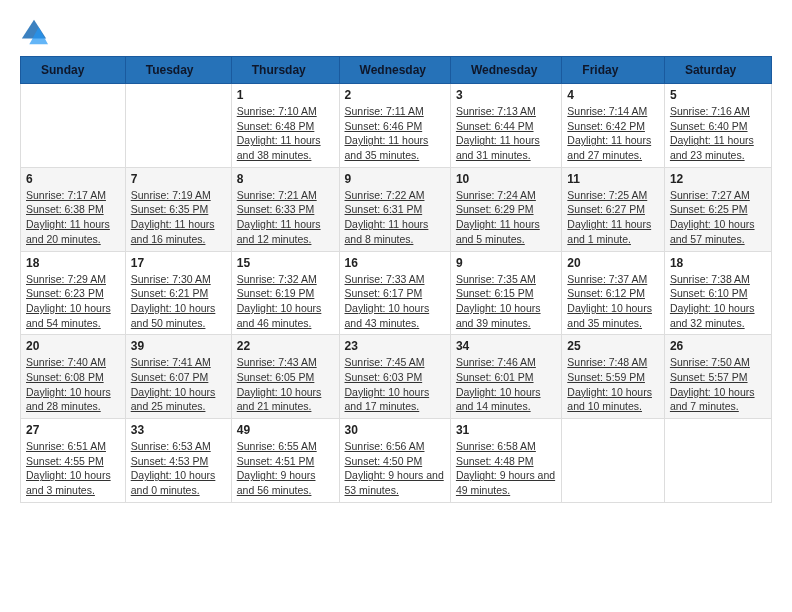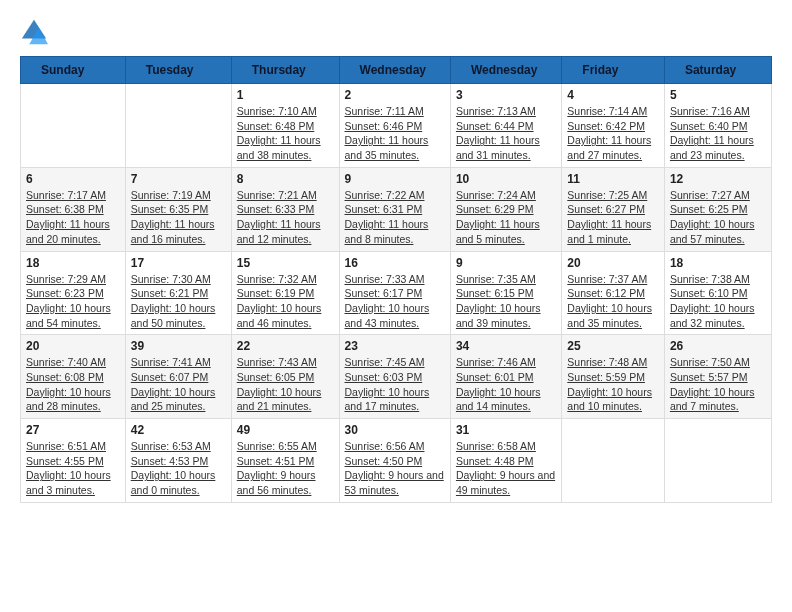--- a/index.html
+++ b/index.html
@@ -248,21 +248,21 @@
             <div class="cell-day">26</div>
         <div class="cell-info">Sunrise: 7:50 AM<br>Sunset: 5:57 PM<br>Daylight: 10 hours and 7 minutes.</div>
           </td>
         </tr>
         <tr>
           <td>
             <div class="cell-day">27</div>
         <div class="cell-info">Sunrise: 6:51 AM<br>Sunset: 4:55 PM<br>Daylight: 10 hours and 3 minutes.</div>
           </td>
           <td>
-            <div class="cell-day">42</div>
+            <div class="cell-day">33</div>
         <div class="cell-info">Sunrise: 6:53 AM<br>Sunset: 4:53 PM<br>Daylight: 10 hours and 0 minutes.</div>
           </td>
           <td>
             <div class="cell-day">49</div>
         <div class="cell-info">Sunrise: 6:55 AM<br>Sunset: 4:51 PM<br>Daylight: 9 hours and 56 minutes.</div>
           </td>
           <td>
             <div class="cell-day">30</div>
         <div class="cell-info">Sunrise: 6:56 AM<br>Sunset: 4:50 PM<br>Daylight: 9 hours and 53 minutes.</div>
           </td>

